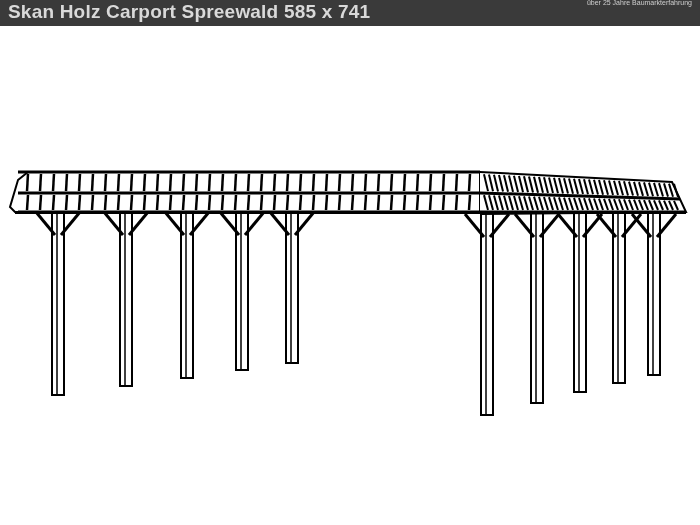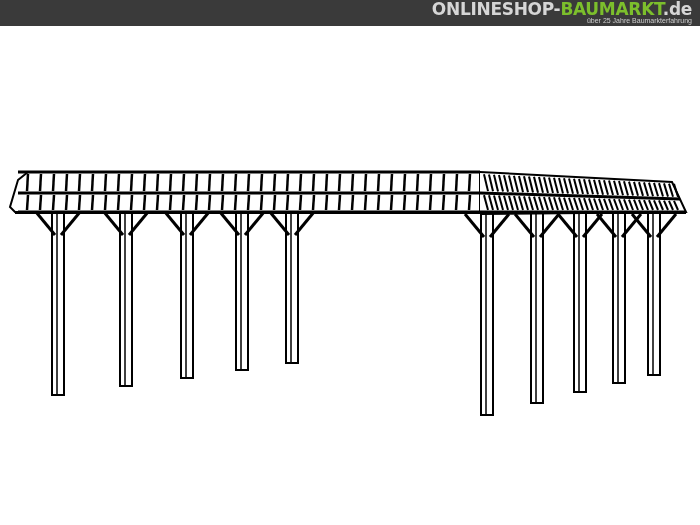--- a/index.html
+++ b/index.html
@@ -11,22 +11,22 @@
     .brand-a { color: #d6d6d6; }
     .brand-b { color: #7cbf2c; }
     .brand-c { color: #d6d6d6; }
     .brand-sub { font-family: "Liberation Sans", sans-serif; font-size: 7px; line-height: 7px; color: #cfcfcf; margin-top: -1px; }
     .drawing { position: absolute; left: 0; top: 26px; width: 700px; height: 499px; }
   </style>
 </head>
 <body>
 
 <div class="header">
+  <div class="title">Skan Holz Carport Spreewald 585 x 741</div>
   <div class="brand">
-    <div class="brand-main"><span class="brand-a">ONLINESHOP-</span><span class="brand-b">BAUMARKT</span><span class="brand-c">.de</span></div>
     <div class="brand-sub">über 25 Jahre Baumarkterfahrung</div>
   </div>
 </div>
 
 <svg class="drawing" viewBox="0 26 700 499" xmlns="http://www.w3.org/2000/svg">
   <g id="posts" stroke="#000" stroke-width="2" fill="#fff">
       <rect x="52" y="210" width="12" height="185"></rect>
       <line x1="57" y1="210" x2="57" y2="395" stroke-width="1.5"></line>
       <rect x="120" y="210" width="12" height="176"></rect>
       <line x1="125" y1="210" x2="125" y2="386" stroke-width="1.5"></line>

